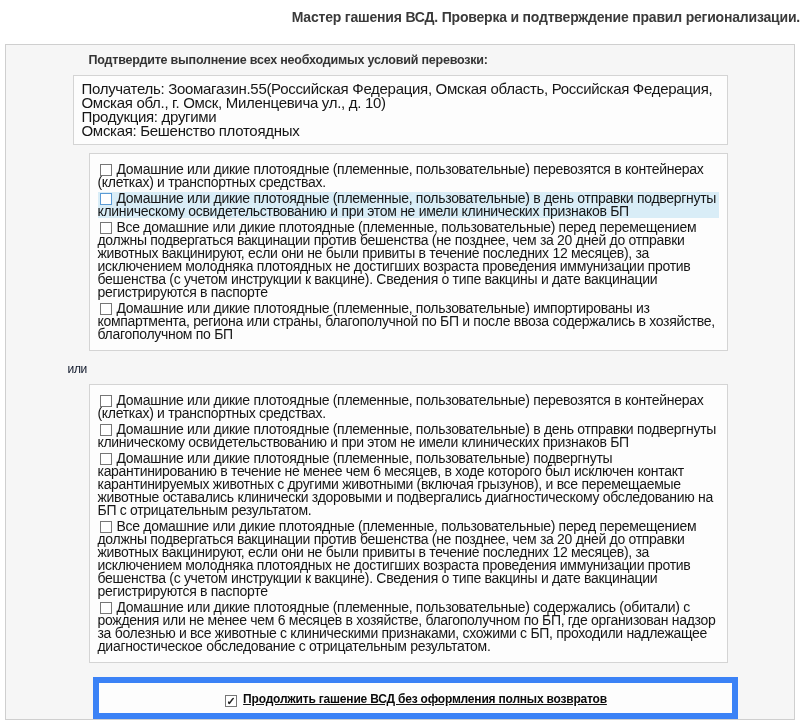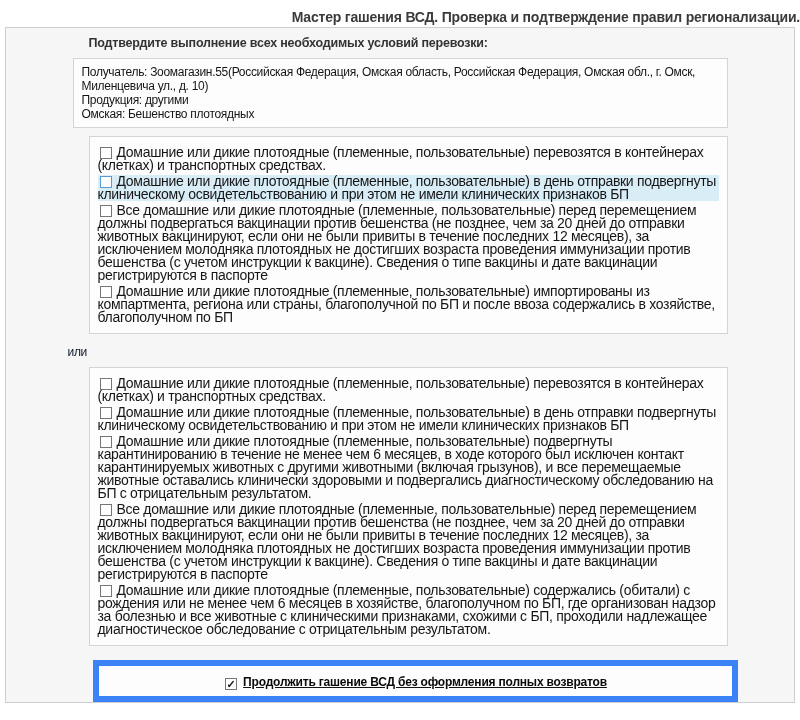--- a/index.html
+++ b/index.html
@@ -13,40 +13,40 @@
   }
   .page-title {
     font-size: 14px;
     font-weight: bold;
     color: #3a3a3a;
     letter-spacing: -0.2px;
     padding: 9px 0 0 9px;
     text-align: right;
   }
   .panel {
-    margin: 2px 4px 0 5px;
+    margin: 19px 4px 0 5px;
     width: 790px;
     height: 676px;
     background: #f6f6f6;
     border: 1px solid #cfcfcf;
     overflow: hidden;
   }
   .content { width: 655px; margin: 0 auto; }
   .panel-header {
     font-size: 12.5px;
     font-weight: bold;
     color: #333;
     padding: 8px 0 8px 16px;
     letter-spacing: -0.2px;
   }
   .info-box {
     background: #fdfdfd;
     border: 1px solid #d4d4d4;
     padding: 6px 8px;
-    font-size: 12px;
+    font-size: 15px;
     line-height: 14px;
     letter-spacing: -0.3px;
     color: #151515;
   }
   .opt-box {
     margin-left: 16px;
     margin-top: 8px;
     background: #fdfdfd;
     border: 1px solid #d4d4d4;
     padding: 6px 8px;

